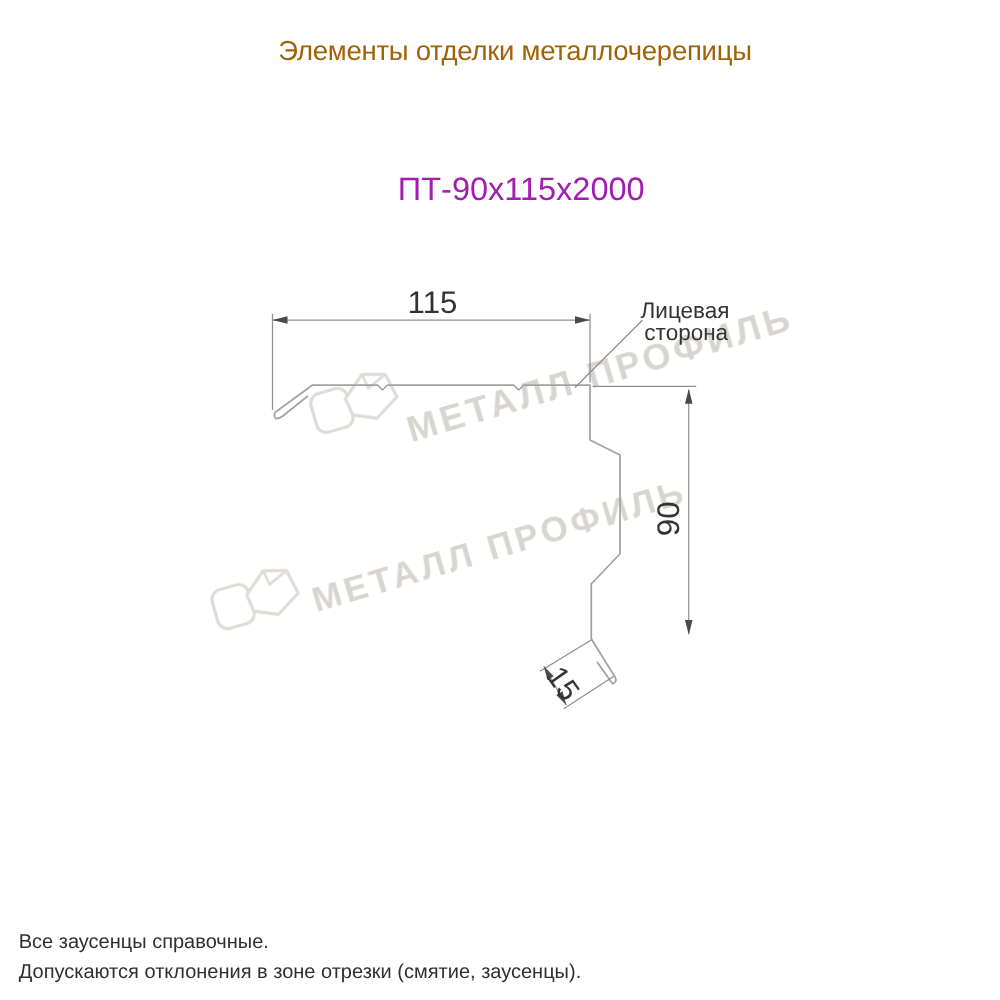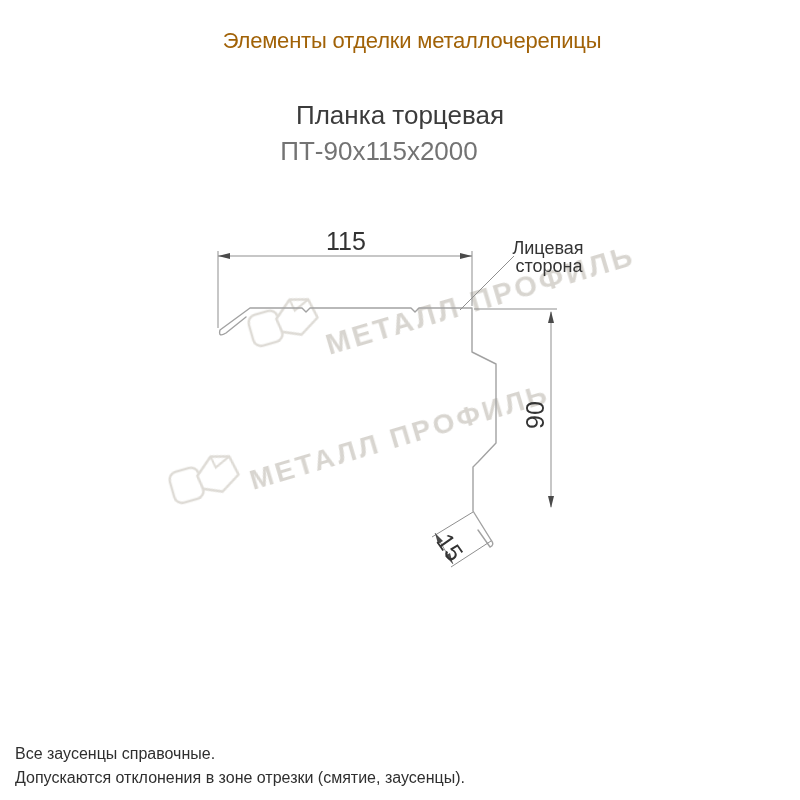--- a/index.html
+++ b/index.html
@@ -10,21 +10,21 @@
   .title{
     position:absolute;top:28px;left:0;width:800px;text-align:center;
     font-size:22px;font-weight:400;letter-spacing:-0.2px;color:#a16207;margin:0;padding-left:12px;
   }
   .product-name{
     position:absolute;top:100px;left:0;width:800px;text-align:center;
     font-size:26px;font-weight:400;color:#3b3b3b;margin:0;
   }
   .product-code{
     position:absolute;top:136px;left:0;width:758px;text-align:center;
-    font-size:26px;font-weight:400;color:#737373;margin:0;
+    font-size:26px;font-weight:400;color:#a21caf;margin:0;padding-left:38px;
   }
   .watermark{
     position:absolute;display:flex;align-items:center;gap:6px;
     filter:blur(0.6px);opacity:0.55;pointer-events:none;z-index:1;
   }
   .watermark .wm-text{
     font-weight:bold;color:#b9b4aa;white-space:nowrap;
   }
   .wm-upper-logo{position:absolute;left:242px;top:308px;transform:rotate(-16deg);transform-origin:0 0;}
   .wm-upper-text{position:absolute;left:322px;top:330px;transform:rotate(-16.5deg);transform-origin:0 0;font-size:29px;letter-spacing:3px;}
@@ -39,21 +39,20 @@
   .labeltext{fill:#333333;font-size:18px;}
   .notes{position:absolute;left:15px;top:742px;margin:0;z-index:2;}
   .notes p{margin:0;font-size:16px;line-height:24px;color:#2f2f2f;}
 </style>
 </head>
 <body>
 
 <div class="page">
 
   <h1 class="title">Элементы отделки металлочерепицы</h1>
-  <h2 class="product-name">Планка торцевая</h2>
   <h3 class="product-code">ПТ-90х115х2000</h3>
 
   <div class="watermark wm-upper-logo">
     <svg width="78" height="48" viewBox="0 0 78 48">
       <rect x="2" y="10" width="30" height="32" rx="8" fill="#ffffff" stroke="#c4bfb5" stroke-width="2.5"></rect>
       <path d="M 30,20 L 48,5 L 66,10 L 70,30 L 50,42 L 32,34 Z" fill="#ffffff" stroke="#c4bfb5" stroke-width="2.5" stroke-linejoin="round"></path>
       <path d="M 48,5 L 50,17 L 66,10" fill="none" stroke="#c4bfb5" stroke-width="2"></path>
     </svg>
   </div>
   <div class="watermark wm-upper-text">

